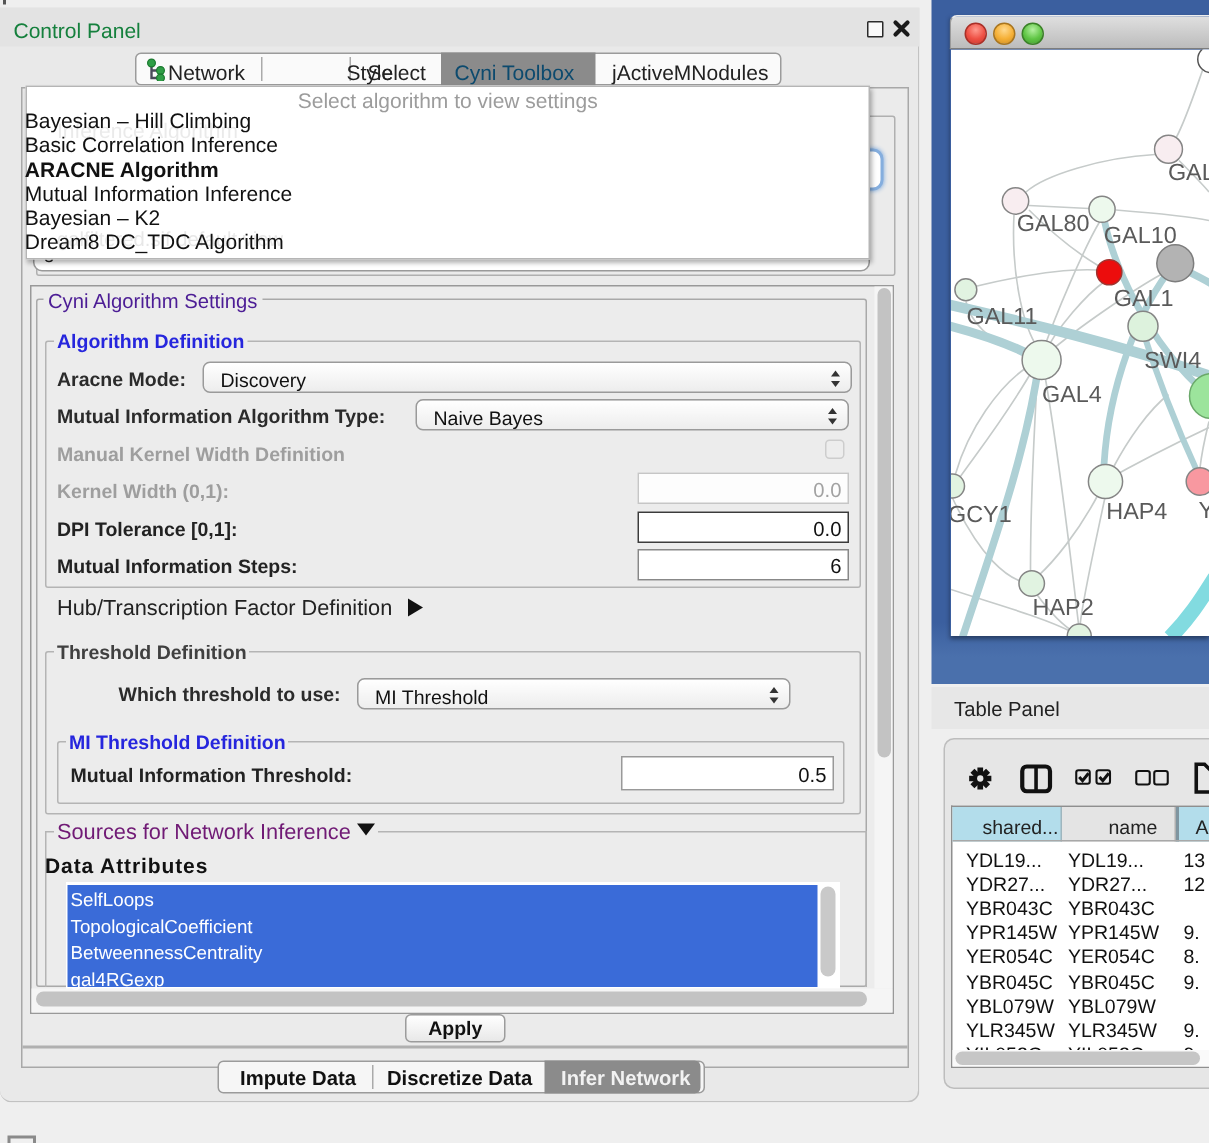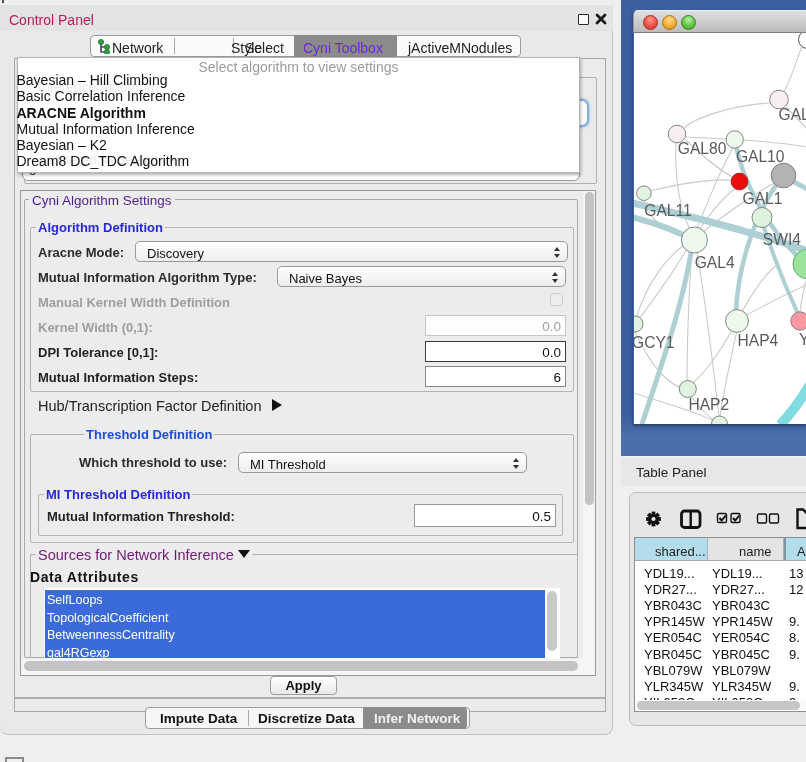--- a/index.html
+++ b/index.html
@@ -9,21 +9,21 @@
   .b{font-weight:bold;}
 </style>
 </head>
 <body>
 
 <div class="abs" style="left:2px;top:0;width:2px;height:3px;background:#555;"></div>
 
 <div class="abs" id="cpwin" style="left:0;top:5px;width:613px;height:730px;background:#e9e9e9;border:1px solid #c2c2c2;border-top:none;border-left:none;border-radius:0 0 8px 8px;box-sizing:border-box;"></div>
 
 <div class="abs" style="left:0;top:5px;width:613px;height:26px;background:#e3e3e3;"></div>
-<div class="abs" style="left:9px;top:11.5px;font-size:14px;color:#be185d;">Control Panel</div>
+<div class="abs" style="left:9px;top:11.5px;font-size:14px;color:#15803d;">Control Panel</div>
 <div class="abs" style="left:578px;top:14px;width:9px;height:9px;border:1.6px solid #2a2a2a;border-radius:1px;background:#f8f8f8;"></div>
 <svg class="abs" style="left:595px;top:13px;" width="12" height="12" viewBox="0 0 12 12">
     <path d="M2,2 L10,10 M10,2 L2,10" stroke="#1a1a1a" stroke-width="2.8" stroke-linecap="round"></path>
   </svg>
 
 <div class="abs" style="left:14px;top:58px;width:592px;height:654px;background:#ebebeb;border:1px solid #a8a8a8;box-sizing:border-box;"></div>
 
 <div class="abs" style="left:24px;top:77px;width:573px;height:107px;border:1px solid #b0b0b0;border-radius:2px;box-sizing:border-box;"></div>
 <div class="abs" style="left:32px;top:99px;width:557px;height:28px;background:#fff;border:2px solid #85aede;border-radius:7px;box-shadow:0 0 3px #85aede;box-sizing:border-box;"></div>
 <div class="abs" style="left:22px;top:150px;width:558px;height:31px;background:#fff;border:1px solid #9a9a9a;border-radius:6px;box-sizing:border-box;"></div>
@@ -63,21 +63,21 @@
 <div class="abs" style="left:425px;top:345px;width:136px;text-align:right;font-size:13.5px;color:#111;">0.0</div>
 
 <div class="abs b" style="left:38px;top:370px;font-size:13px;color:#222;">Mutual Information Steps:</div>
 <div class="abs" style="left:425px;top:366px;width:141px;height:21px;background:#fff;border:1px solid #888;box-sizing:border-box;"></div>
 <div class="abs" style="left:425px;top:370px;width:136px;text-align:right;font-size:13.5px;color:#111;">6</div>
 
 <div class="abs" style="left:38px;top:398px;font-size:14.5px;color:#222;">Hub/Transcription Factor Definition</div>
 <div class="abs" style="left:272px;top:399px;width:0;height:0;border-left:10px solid #111;border-top:6.5px solid transparent;border-bottom:6.5px solid transparent;"></div>
 
 <div class="abs" style="left:30px;top:434px;width:544px;height:109px;border:1px solid #b4b4b4;border-radius:2px;box-sizing:border-box;"></div>
-<div class="abs" style="left:36px;top:427px;font-size:13px;font-weight:bold;color:#1d4ed8;background:#ececec;padding:0 2px;margin-left:48px;">Threshold Definition</div>
+<div class="abs" style="left:36px;top:427px;font-size:13px;font-weight:bold;color:#404040;background:#ececec;padding:0 2px;">Threshold Definition</div>
 
 <div class="abs b" style="left:79px;top:455px;font-size:13px;color:#2b2b2b;">Which threshold to use:</div>
 <div class="abs combo" style="left:237.5px;top:452px;width:289.5px;height:21px;"></div>
 <div class="abs" style="left:250px;top:456.5px;font-size:13px;color:#111;">MI Threshold</div>
 
 <div class="abs" style="left:38px;top:494px;width:525px;height:42px;border:1px solid #b4b4b4;border-radius:2px;box-sizing:border-box;"></div>
 <div class="abs" style="left:44px;top:487px;font-size:13px;font-weight:bold;color:#2626dd;background:#ececec;padding:0 2px;">MI Threshold Definition</div>
 
 <div class="abs b" style="left:47px;top:509px;font-size:13px;color:#222;">Mutual Information Threshold:</div>
 <div class="abs" style="left:414px;top:504px;width:142px;height:23px;background:#fff;border:1px solid #999;box-sizing:border-box;"></div>
@@ -108,21 +108,21 @@
 <div class="abs" style="left:233px;top:38px;width:1px;height:16px;background:#aaa;"></div>
 <svg class="abs" style="left:98px;top:38px;" width="12" height="16" viewBox="0 0 12 16">
   <path d="M3,5 L3,14 L9,14 M3,9 L8,9" stroke="#4a4a5a" stroke-width="1.6" fill="none"></path>
   <circle cx="3" cy="4" r="2.6" fill="#2f9e46" stroke="#1c7a30" stroke-width="0.8"></circle>
   <circle cx="9" cy="9" r="2.6" fill="#2f9e46" stroke="#1c7a30" stroke-width="0.8"></circle>
   <circle cx="9" cy="14" r="2.6" fill="#2f9e46" stroke="#1c7a30" stroke-width="0.8"></circle>
 </svg>
 <div class="abs" style="left:112px;top:40px;font-size:14px;color:#222;">Network</div>
 <div class="abs" style="left:187px;top:40px;font-size:14px;color:#222;margin-left:44px;">Style</div>
 <div class="abs" style="left:245px;top:40px;font-size:14px;color:#222;">Select</div>
-<div class="abs" style="left:303px;top:40px;font-size:14px;color:#6d28d9;">Cyni Toolbox</div>
+<div class="abs" style="left:303px;top:40px;font-size:14px;color:#0c4a6e;">Cyni Toolbox</div>
 <div class="abs" style="left:408px;top:40px;font-size:14px;color:#222;">jActiveMNodules</div>
 
 <div class="abs" style="left:17px;top:57px;width:563px;height:116px;background:#fff;border:1px solid #b5b5b5;box-shadow:1px 2px 3px rgba(0,0,0,0.3);box-sizing:border-box;z-index:50;"></div>
 <div class="abs" style="left:17px;top:58.5px;width:563px;text-align:center;font-size:14px;color:#9c9c9c;z-index:51;">Select algorithm to view settings</div>
 <div class="abs" style="left:16.5px;top:72px;font-size:14px;line-height:16.3px;color:#111;z-index:51;">Bayesian – Hill Climbing<br>Basic Correlation Inference<br><span class="b">ARACNE Algorithm</span><br>Mutual Information Inference<br>Bayesian – K2<br>Dream8 DC_TDC Algorithm</div>
 
 <div class="abs" style="left:38px;top:79px;font-size:14px;color:rgba(130,130,130,0.17);z-index:50;">Inference Algorithm</div>
 <div class="abs" style="left:38px;top:152px;font-size:13.5px;color:rgba(130,130,130,0.19);z-index:50;">galfiltered.sif default view</div>
 
 <div class="abs" style="left:5px;top:757px;width:19px;height:14px;background:#f0f0f0;border:2px solid #8a8a8a;box-sizing:border-box;"></div>

